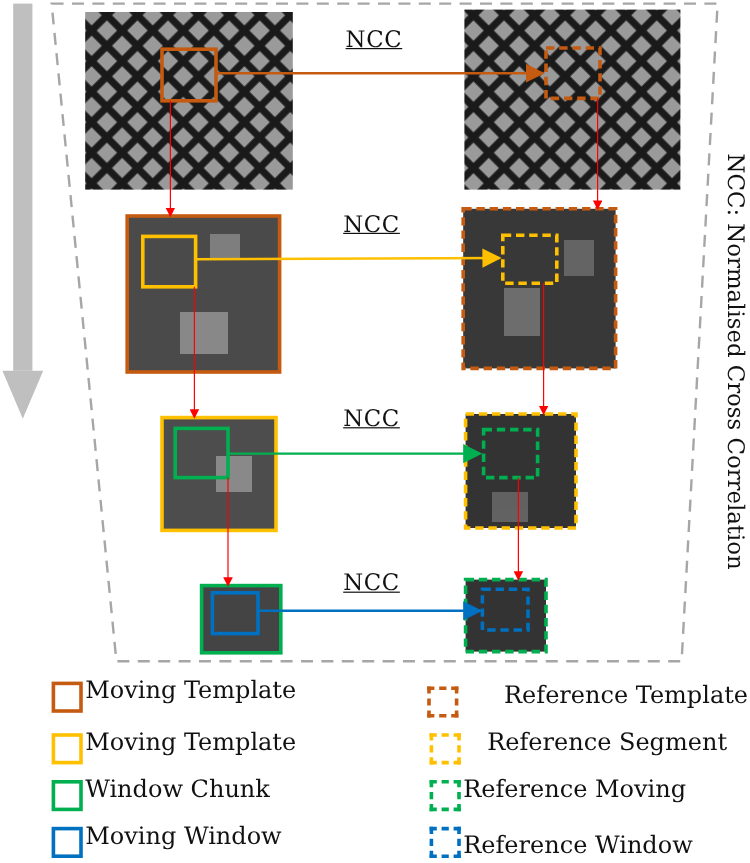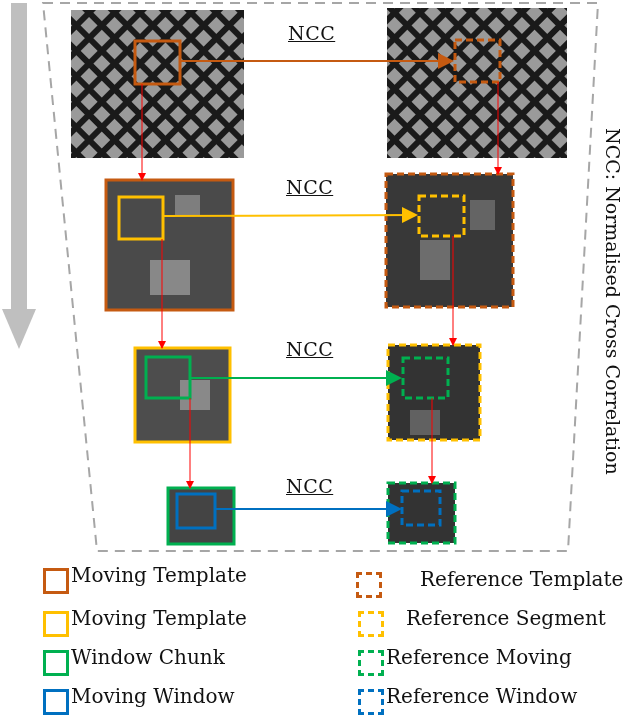--- a/index.html
+++ b/index.html
@@ -124,16 +124,16 @@
   <span class="legend-label">Reference Template</span>
 </div>
 <div class="legend-item" style="left:358px;top:607px;gap:20px;">
   <div class="legend-swatch" style="border:3px dashed #ffc000;"></div>
   <span class="legend-label">Reference Segment</span>
 </div>
 <div class="legend-item" style="left:358px;top:646px;">
   <div class="legend-swatch" style="border:3px dashed #00b050;"></div>
   <span class="legend-label">Reference Moving</span>
 </div>
-<div class="legend-item" style="left:358px;top:685px;">
+<div class="legend-item" style="left:358px;top:685px;align-items:flex-end;">
   <div class="legend-swatch" style="border:3px dashed #0070c0;"></div>
   <span class="legend-label">Reference Window</span>
 </div>
 
 </body></html>

